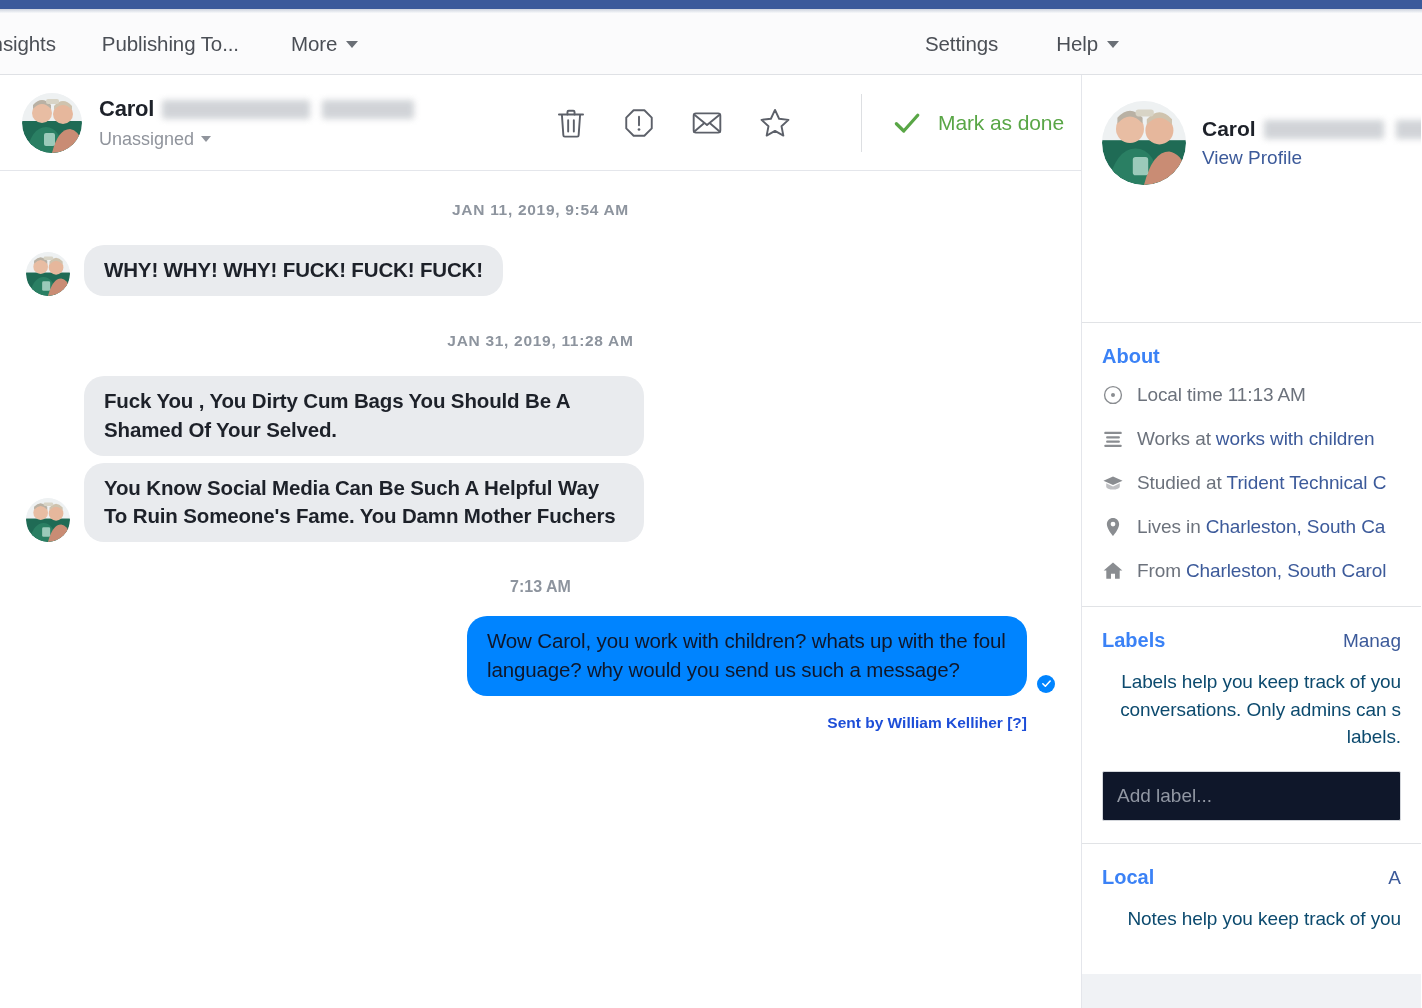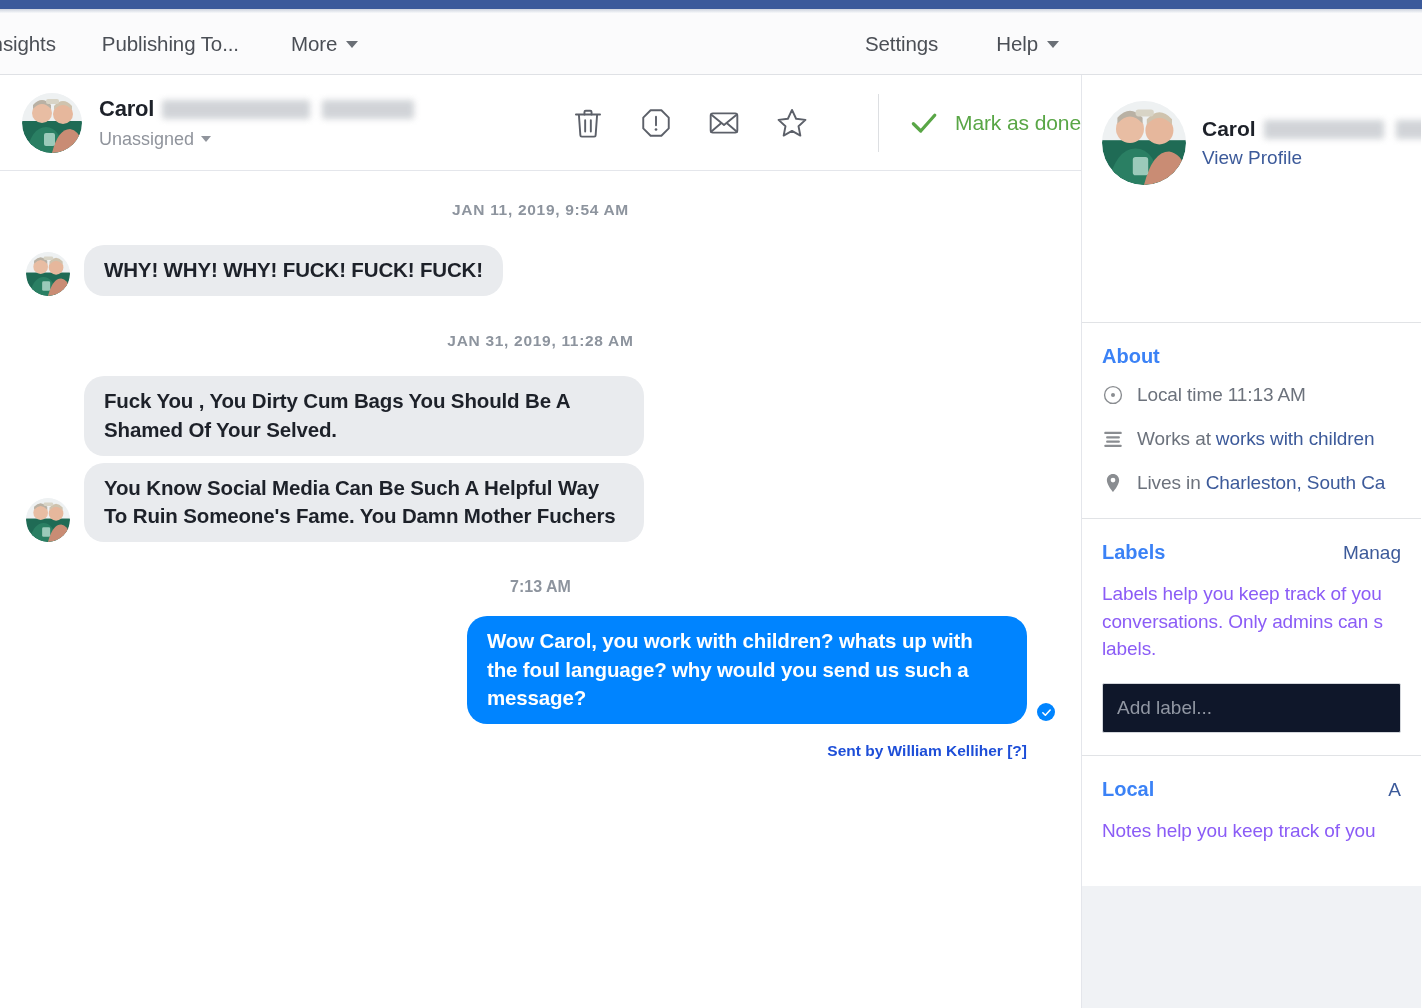--- a/index.html
+++ b/index.html
@@ -36,21 +36,21 @@
     position: relative;
   }
   .nav-left {
     display: flex;
     align-items: center;
   }
   .nav-right {
     display: flex;
     align-items: flex-start;
     position: absolute;
-    left: 865px;
+    left: 925px;
   }
   .nav-item {
     font-size: 20.5px;
     color: #4b4f56;
     padding: 0 0;
     margin-right: 0;
     white-space: nowrap;
     cursor: pointer;
     letter-spacing: -0.1px;
   }
@@ -160,21 +160,21 @@
   .assignee .caret {
     border-top-color: #90949c;
     border-left-width: 5px;
     border-right-width: 5px;
     border-top-width: 6px;
     margin-left: 7px;
   }
 
   .conv-actions {
     position: absolute;
-    left: 562px;
+    left: 545px;
     display: flex;
     align-items: center;
     height: 100%;
   }
   .action-icon {
     width: 52px;
     height: 52px;
     display: flex;
     align-items: center;
     justify-content: center;
@@ -267,22 +267,22 @@
     word-wrap: break-word;
     letter-spacing: -0.15px;
   }
   .bubble.gray {
     background: #e9ebee;
     color: #1d2129;
     font-weight: bold;
   }
   .bubble.blue {
     background: #0084ff;
-    color: #ffffff;
-    font-weight: bold;
+    color: #0f172a;
+    font-weight: normal;
   }
   .bubble:last-child { margin-bottom: 0; }
 
   .outgoing-wrap {
     display: flex;
     align-items: flex-end;
     justify-content: flex-end;
   }
   .delivery-dot {
     width: 18px; height: 18px;
@@ -388,24 +388,25 @@
   }
   .about-icon svg { width: 100%; height: 100%; display: block; }
   .about-link {
     color: #3c5a9a;
     cursor: pointer;
     margin-left: 5px;
   }
 
   .helper-text {
     font-size: 19px;
-    color: #8b5cf6;
+    color: #0c4a6e;
     line-height: 1.45;
     margin-bottom: 20px;
     letter-spacing: -0.1px;
+    text-align: right;
   }
   .label-input {
     width: 100%;
     border: 1px solid #d3d6db;
     border-radius: 2px;
     padding: 13px 14px;
     font-size: 19px;
     color: #8d949e;
     font-family: "Liberation Sans", sans-serif;
     background: #0f172a;
@@ -668,31 +669,50 @@
             <rect x="2.5" y="4" width="19" height="2.6" rx="1"></rect>
             <rect x="4.5" y="9" width="15" height="2.4" rx="1"></rect>
             <rect x="4.5" y="13.6" width="15" height="2.4" rx="1"></rect>
             <rect x="2.5" y="18.2" width="19" height="2.4" rx="1"></rect>
           </svg>
         </span>
         <span>Works at</span>
         <span class="about-link">works with children</span>
       </div>
 
+      <div class="about-row">
+        <span class="about-icon">
+          <svg viewBox="0 0 24 24" fill="currentColor" stroke="none">
+            <path d="M12 5L1.6 9.6 12 14.2 22.4 9.6z"></path>
+            <path d="M4.6 12.4v3.4c0 1.9 3.3 3.4 7.4 3.4s7.4-1.5 7.4-3.4v-3.4L12 15.7z" opacity=".55"></path>
+          </svg>
+        </span>
+        <span>Studied at</span>
+        <span class="about-link">Trident Technical C</span>
+      </div>
 
       <div class="about-row">
         <span class="about-icon">
           <svg viewBox="0 0 24 24" fill="currentColor" stroke="none">
             <path d="M12 2.2c-3.7 0-6.7 3-6.7 6.7 0 5 6.7 12.9 6.7 12.9s6.7-7.9 6.7-12.9c0-3.7-3-6.7-6.7-6.7zm0 9.2a2.6 2.6 0 1 1 0-5.2 2.6 2.6 0 0 1 0 5.2z"></path>
           </svg>
         </span>
         <span>Lives in</span>
         <span class="about-link">Charleston, South Ca</span>
       </div>
 
+      <div class="about-row">
+        <span class="about-icon">
+          <svg viewBox="0 0 24 24" fill="currentColor" stroke="none">
+            <path d="M12 2.8L1.8 11.4h2.9v9.1h5.1v-5.6h4.4v5.6h5.1v-9.1h2.9z"></path>
+          </svg>
+        </span>
+        <span>From</span>
+        <span class="about-link">Charleston, South Carol</span>
+      </div>
     </div>
 
     <div class="pane-card labels">
       <div class="section-head">
         <span class="section-title">Labels</span>
         <span class="section-link">Manag</span>
       </div>
       <div class="helper-text">Labels help you keep track of you conversations. Only admins can s labels.</div>
       <input class="label-input" type="text" placeholder="Add label..." style="">
     </div>

